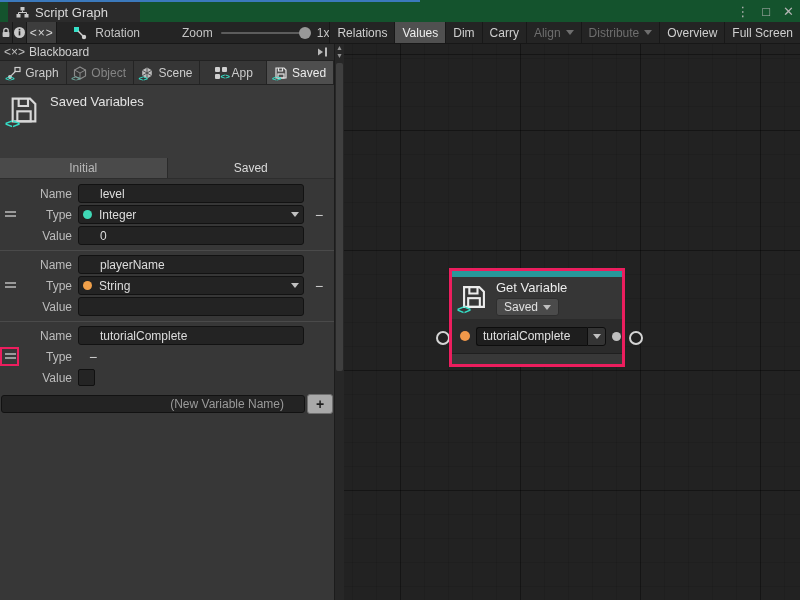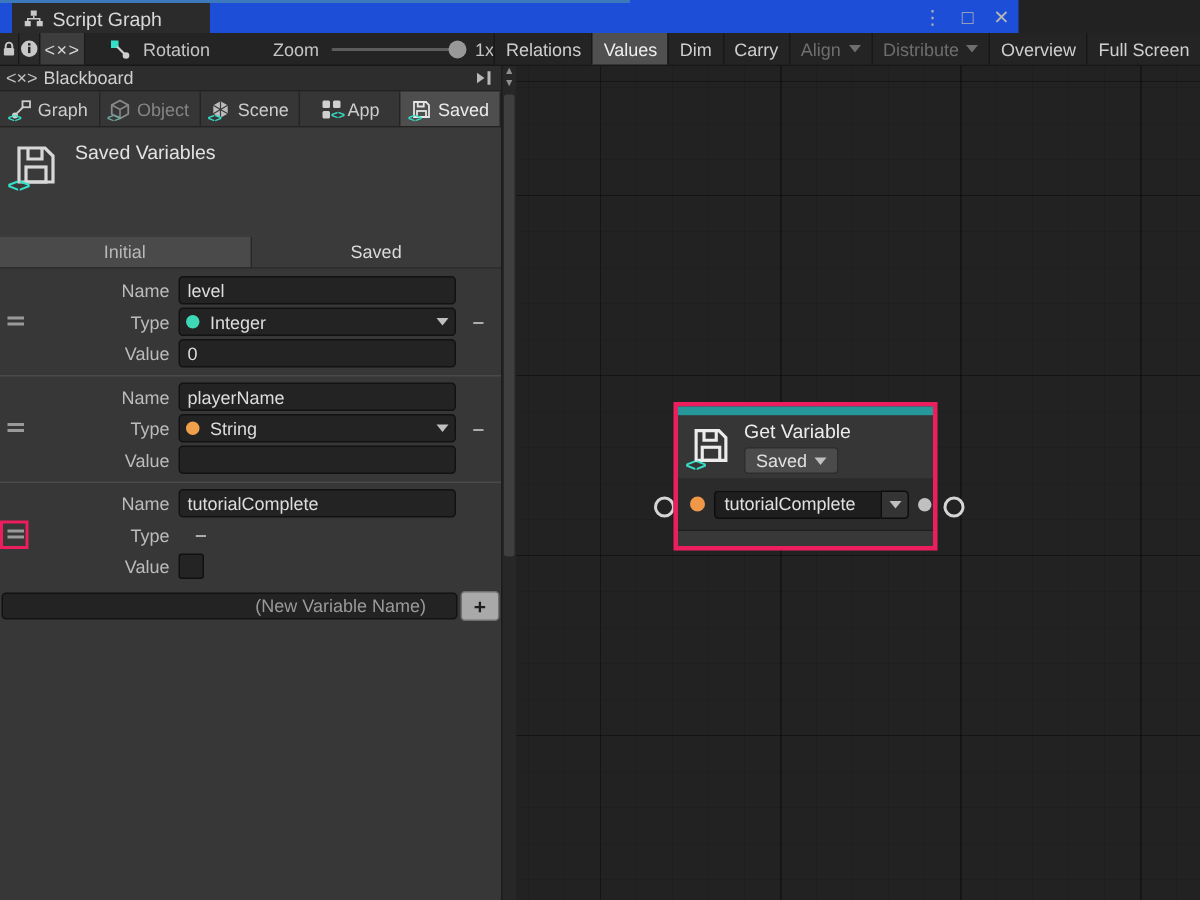--- a/index.html
+++ b/index.html
@@ -1,21 +1,21 @@
 <!DOCTYPE html>
 <html><head>
 <meta charset="utf-8">
 <style>
   html,body{margin:0;padding:0;background:#000;}
   #app{position:relative;width:800px;height:600px;overflow:hidden;
        font-family:"Liberation Sans",sans-serif;font-size:12px;color:#cccccc;
        background:#222;user-select:none;}
 
   
-  .titlebar{position:absolute;left:0;top:0;width:679px;height:22px;background:#1d4ed8;}
+  .titlebar{position:absolute;left:0;top:0;width:800px;height:22px;background:#14532d;}
   .focus-line{position:absolute;left:0;top:0;width:420px;height:2px;background:#3b79bc;z-index:4;}
   .doc-tab{position:absolute;left:8px;top:2px;width:132px;height:20px;background:#2b2b2b;
            display:flex;align-items:center;gap:6px;padding-left:8px;box-sizing:border-box;}
   .doc-tab .lbl{color:#d8d8d8;font-size:13px;}
   .win-controls{position:absolute;right:6px;top:0;height:22px;display:flex;align-items:center;gap:13px;color:#b5b5b5;font-size:13px;}
   .win-controls span{cursor:default;}
 
   
   .toolbar{position:absolute;left:0;top:22px;width:800px;height:22px;background:#242424;
            display:flex;align-items:stretch;border-bottom:1px solid #171717;box-sizing:border-box;}
@@ -56,23 +56,23 @@
   .scope-tabs{height:21px;display:flex;border-bottom:1px solid #2d2d2d;box-sizing:border-box;}
   .scope-tab{flex:1;display:flex;align-items:center;justify-content:center;font-size:12px;}
   .scope-tab.initial{background:#4a4a4a;color:#b8b8b8;border-right:1px solid #2a2a2a;box-sizing:border-box;}
   .scope-tab.saved{background:#3a3a3a;color:#dadada;}
 
   .var-list{padding-top:2px;}
   .var-group{position:relative;padding:2px 0 3px 0;}
   .var-sep{border-top:1px solid #4a4a4a;margin:1px 0;}
   .vrow{display:flex;align-items:center;height:21px;padding-right:30px;}
   .vrow.typer{padding-right:0;}
-  .vlabel{width:72px;text-align:right;padding-right:6px;color:#bcbcbc;flex:0 0 auto;padding-left:41px;}
+  .vlabel{width:72px;text-align:right;padding-right:6px;color:#bcbcbc;flex:0 0 auto;}
   .vfield{flex:1;height:17px;background:#232323;border:1px solid #121212;border-radius:3px;
-          color:#dddddd;font-size:12px;padding:0 5px;font-family:"Liberation Sans",sans-serif;outline:none;}
+          color:#dddddd;font-size:12px;padding:0 21px;font-family:"Liberation Sans",sans-serif;outline:none;}
   .typedrop{flex:1;height:17px;background:#232323;border:1px solid #121212;border-radius:3px;
             display:flex;align-items:center;gap:7px;padding:0 4px;color:#dddddd;}
   .typedrop .dot{width:9px;height:9px;border-radius:50%;flex:0 0 auto;}
   .typedrop .tri{margin-left:auto;}
   .minusbtn{width:30px;text-align:center;color:#cfcfcf;font-size:14px;flex:0 0 auto;}
   .handle{position:absolute;left:5px;top:50%;margin-top:-4px;width:11px;}
   .handle i{display:block;height:2px;background:#9a9a9a;margin-bottom:2px;}
   .handle-highlight{position:absolute;left:0px;top:50%;margin-top:-10px;width:19px;height:19px;
                     border:2px solid #ec1e5e;box-sizing:border-box;}
   .checkbox{width:15px;height:15px;background:#242424;border:1px solid #101010;border-radius:2px;}

